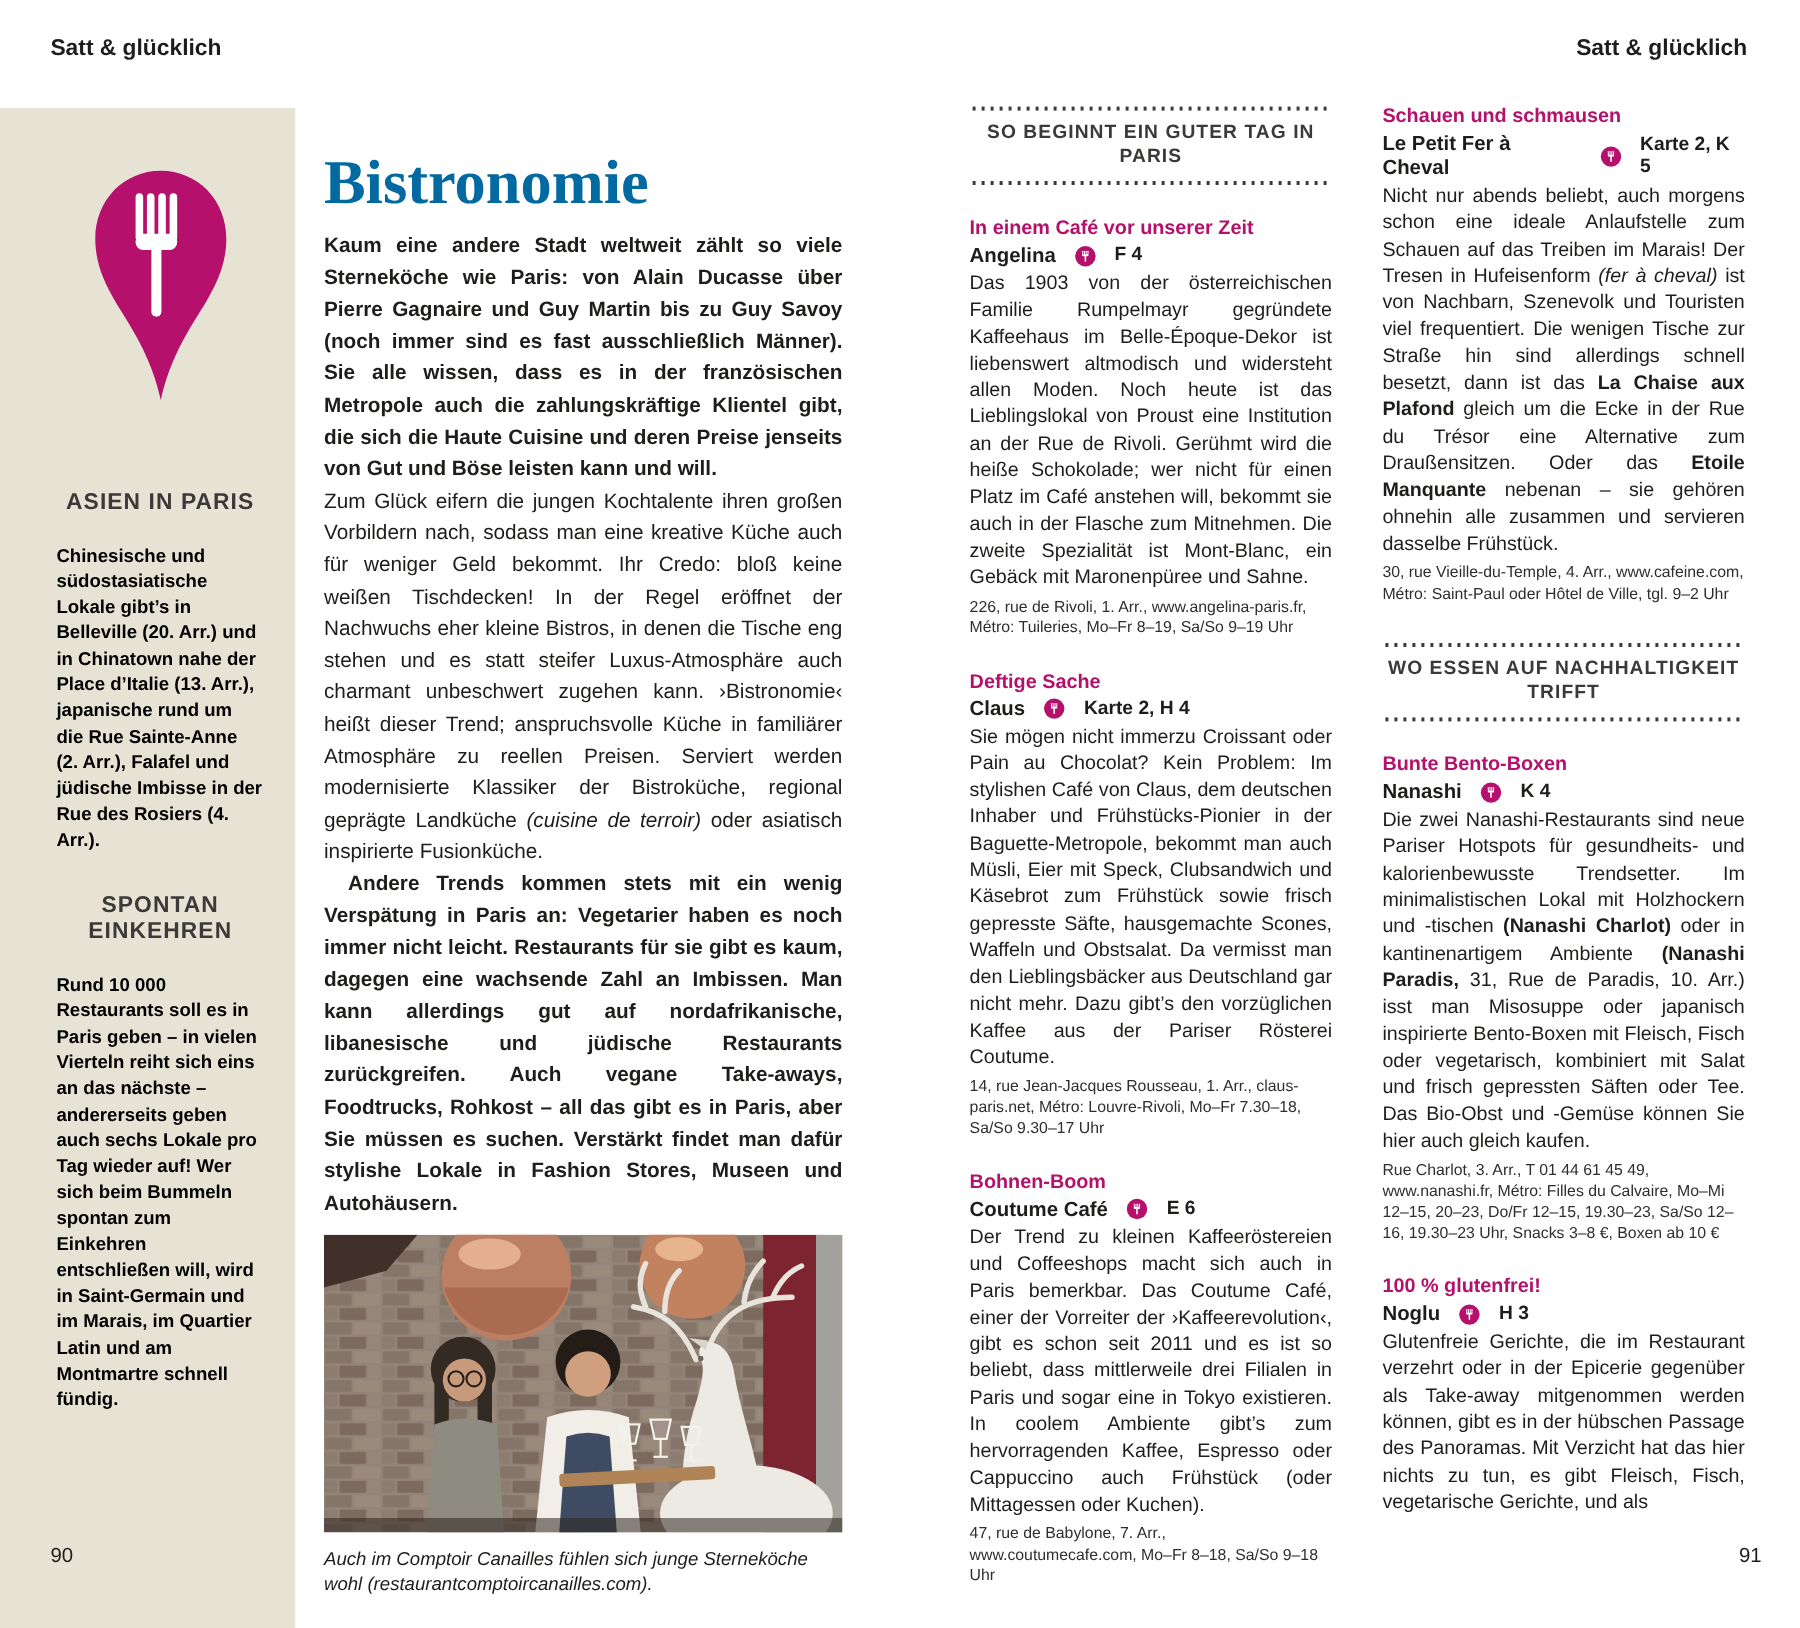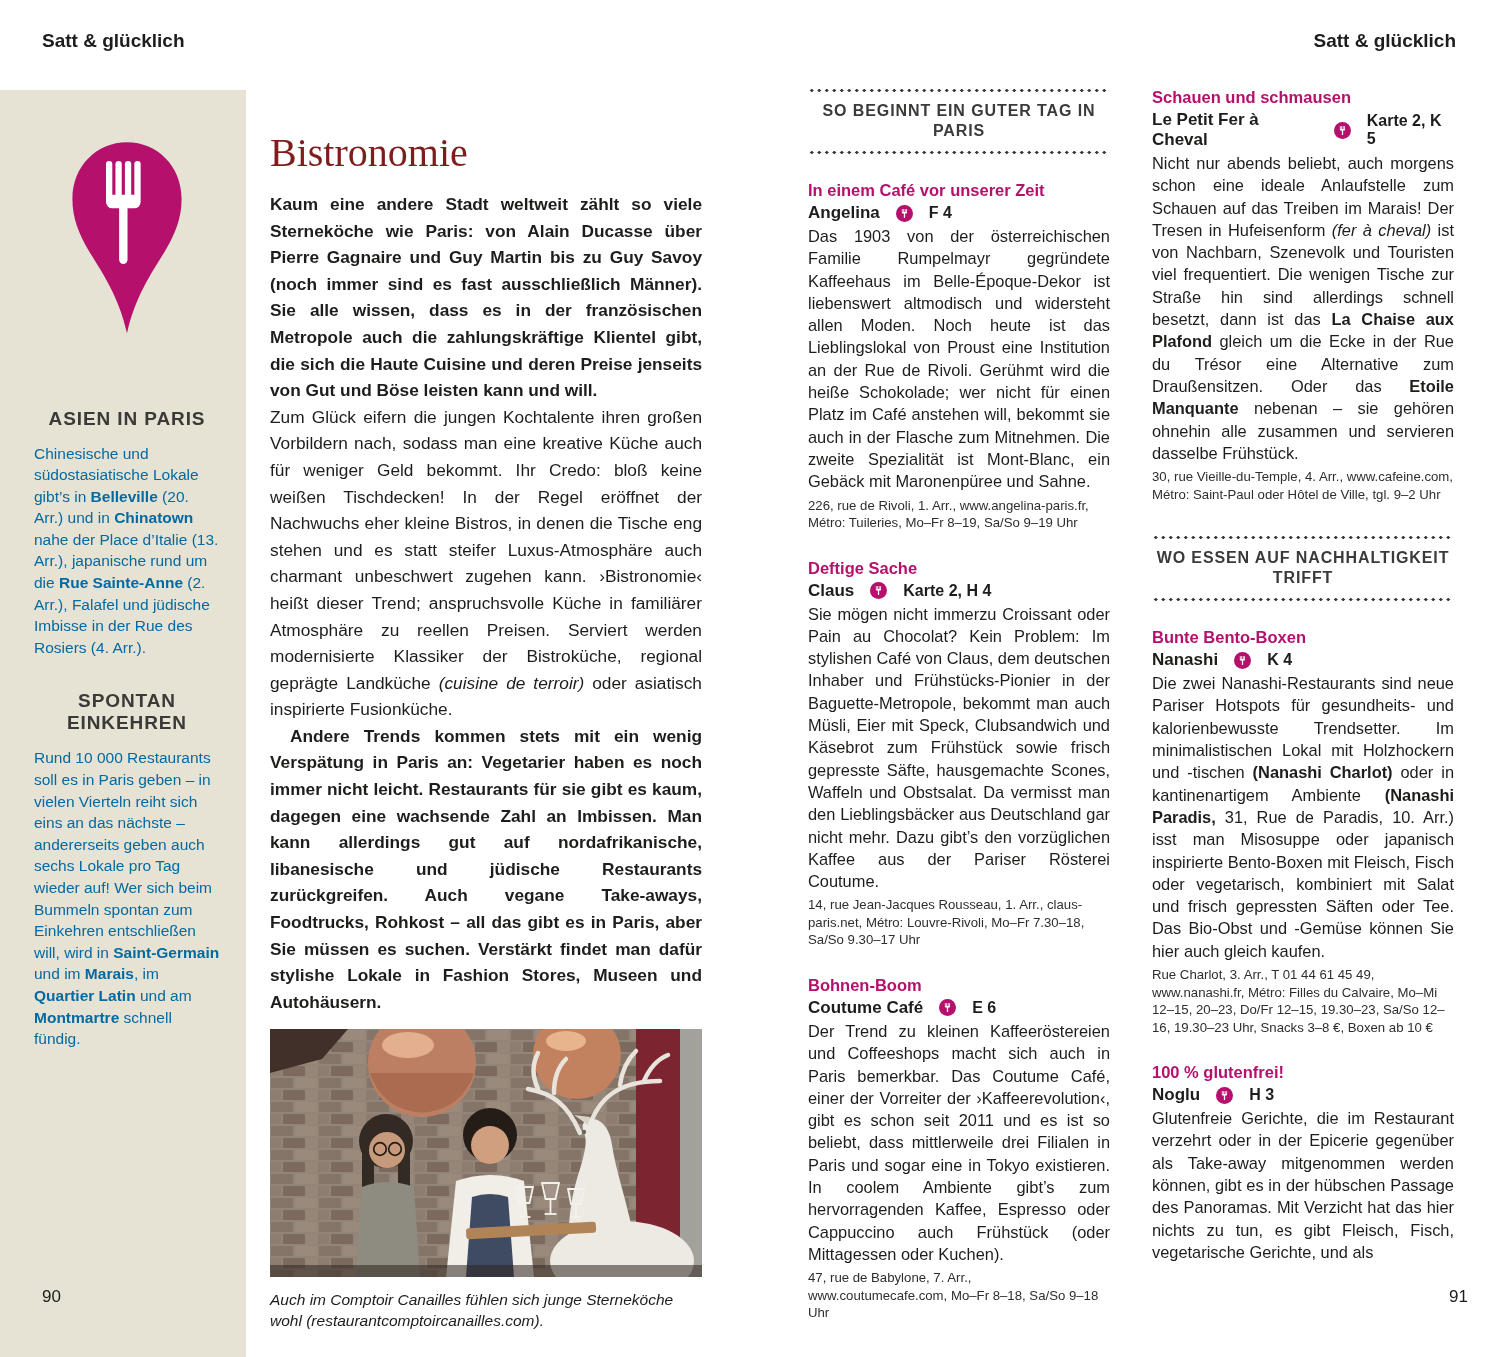--- a/index.html
+++ b/index.html
@@ -11,35 +11,35 @@
   .runhead { position:absolute; top:30px; font-size:19px; font-weight:bold; }
   .runhead.left { left:42px; }
   .runhead.right { right:44px; }
   .pageno { position:absolute; bottom:50px; font-size:17px; }
   .pageno.left { left:42px; }
   .pageno.right { right:32px; }
 
   
   .sidebar {
     position:absolute; left:0; top:90px; width:246px; height:1267px;
-    background:#e7e3d4; padding:0 26px 0 34px;
+    background:#e7e3d4; padding:0 26px 0 47px;
   }
   .pin { width:126px; margin:48px auto 0; }
   .pin svg { display:block; width:100%; }
   .stencil { font-weight:bold; letter-spacing:.9px; color:#3b3a38; }
   .side-head { font-size:19px; text-align:center; }
   .side-head.first { margin-top:70px; }
   .side-head.second { margin-top:32px; }
-  .side-text { font-size:15.5px; line-height:21.6px; margin-top:13px; color:#0369a1; }
+  .side-text { font-size:15.5px; line-height:21.6px; margin-top:23px; color:#000000;font-weight:bold; }
 
   
   .article { position:absolute; left:270px; top:130px; width:432px; }
   .article h1 {
-    font-family:"Liberation Serif", serif; font-weight:400;
-    font-size:40px; line-height:46px; color:#7f1d1d; margin-bottom:15px;
+    font-family:"Liberation Serif", serif; font-weight:700;
+    font-size:52px; line-height:46px; color:#0369a1; margin-bottom:15px;
   }
   .bodytext { font-size:17.3px; line-height:26.6px; text-align:justify; }
   .lead { font-weight:bold; }
   .indent { text-indent:20px;font-weight:bold; }
   figure { margin-top:14px; }
   figure svg { display:block; }
   figcaption { font-style:italic; font-size:15.5px; line-height:21px; margin-top:12px; }
 
   
   .col { position:absolute; width:302px; top:88px; }

